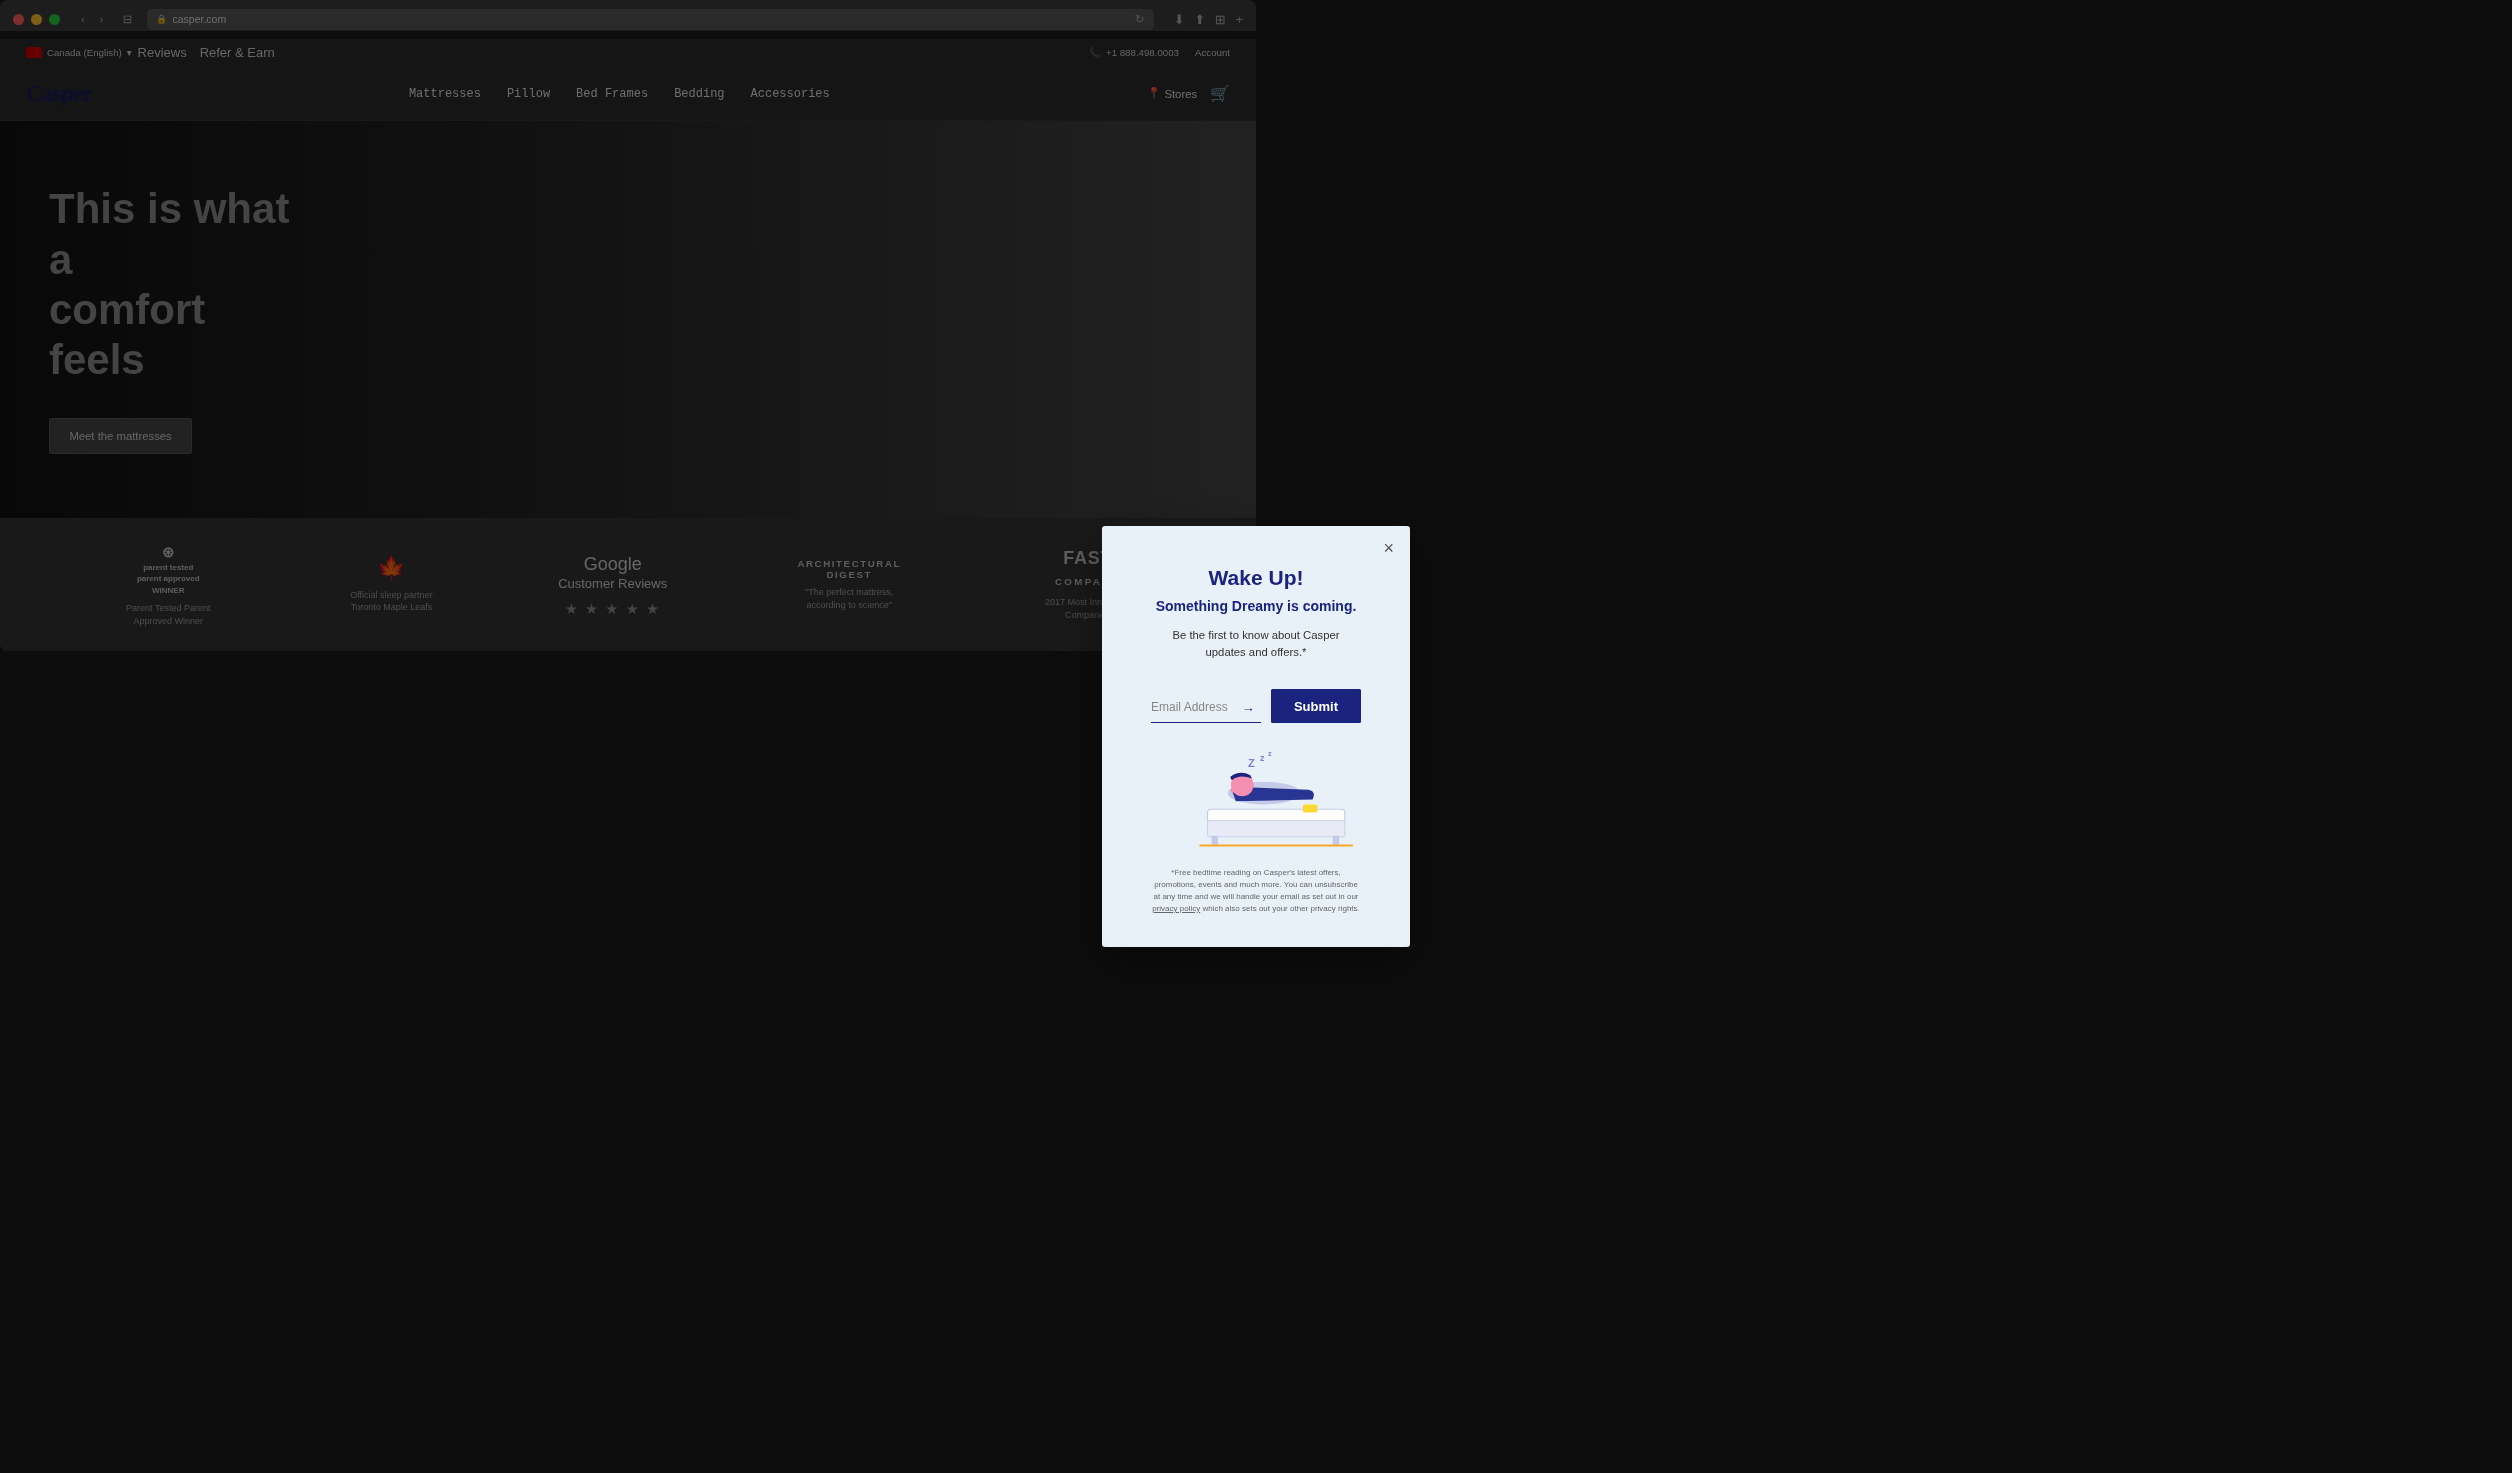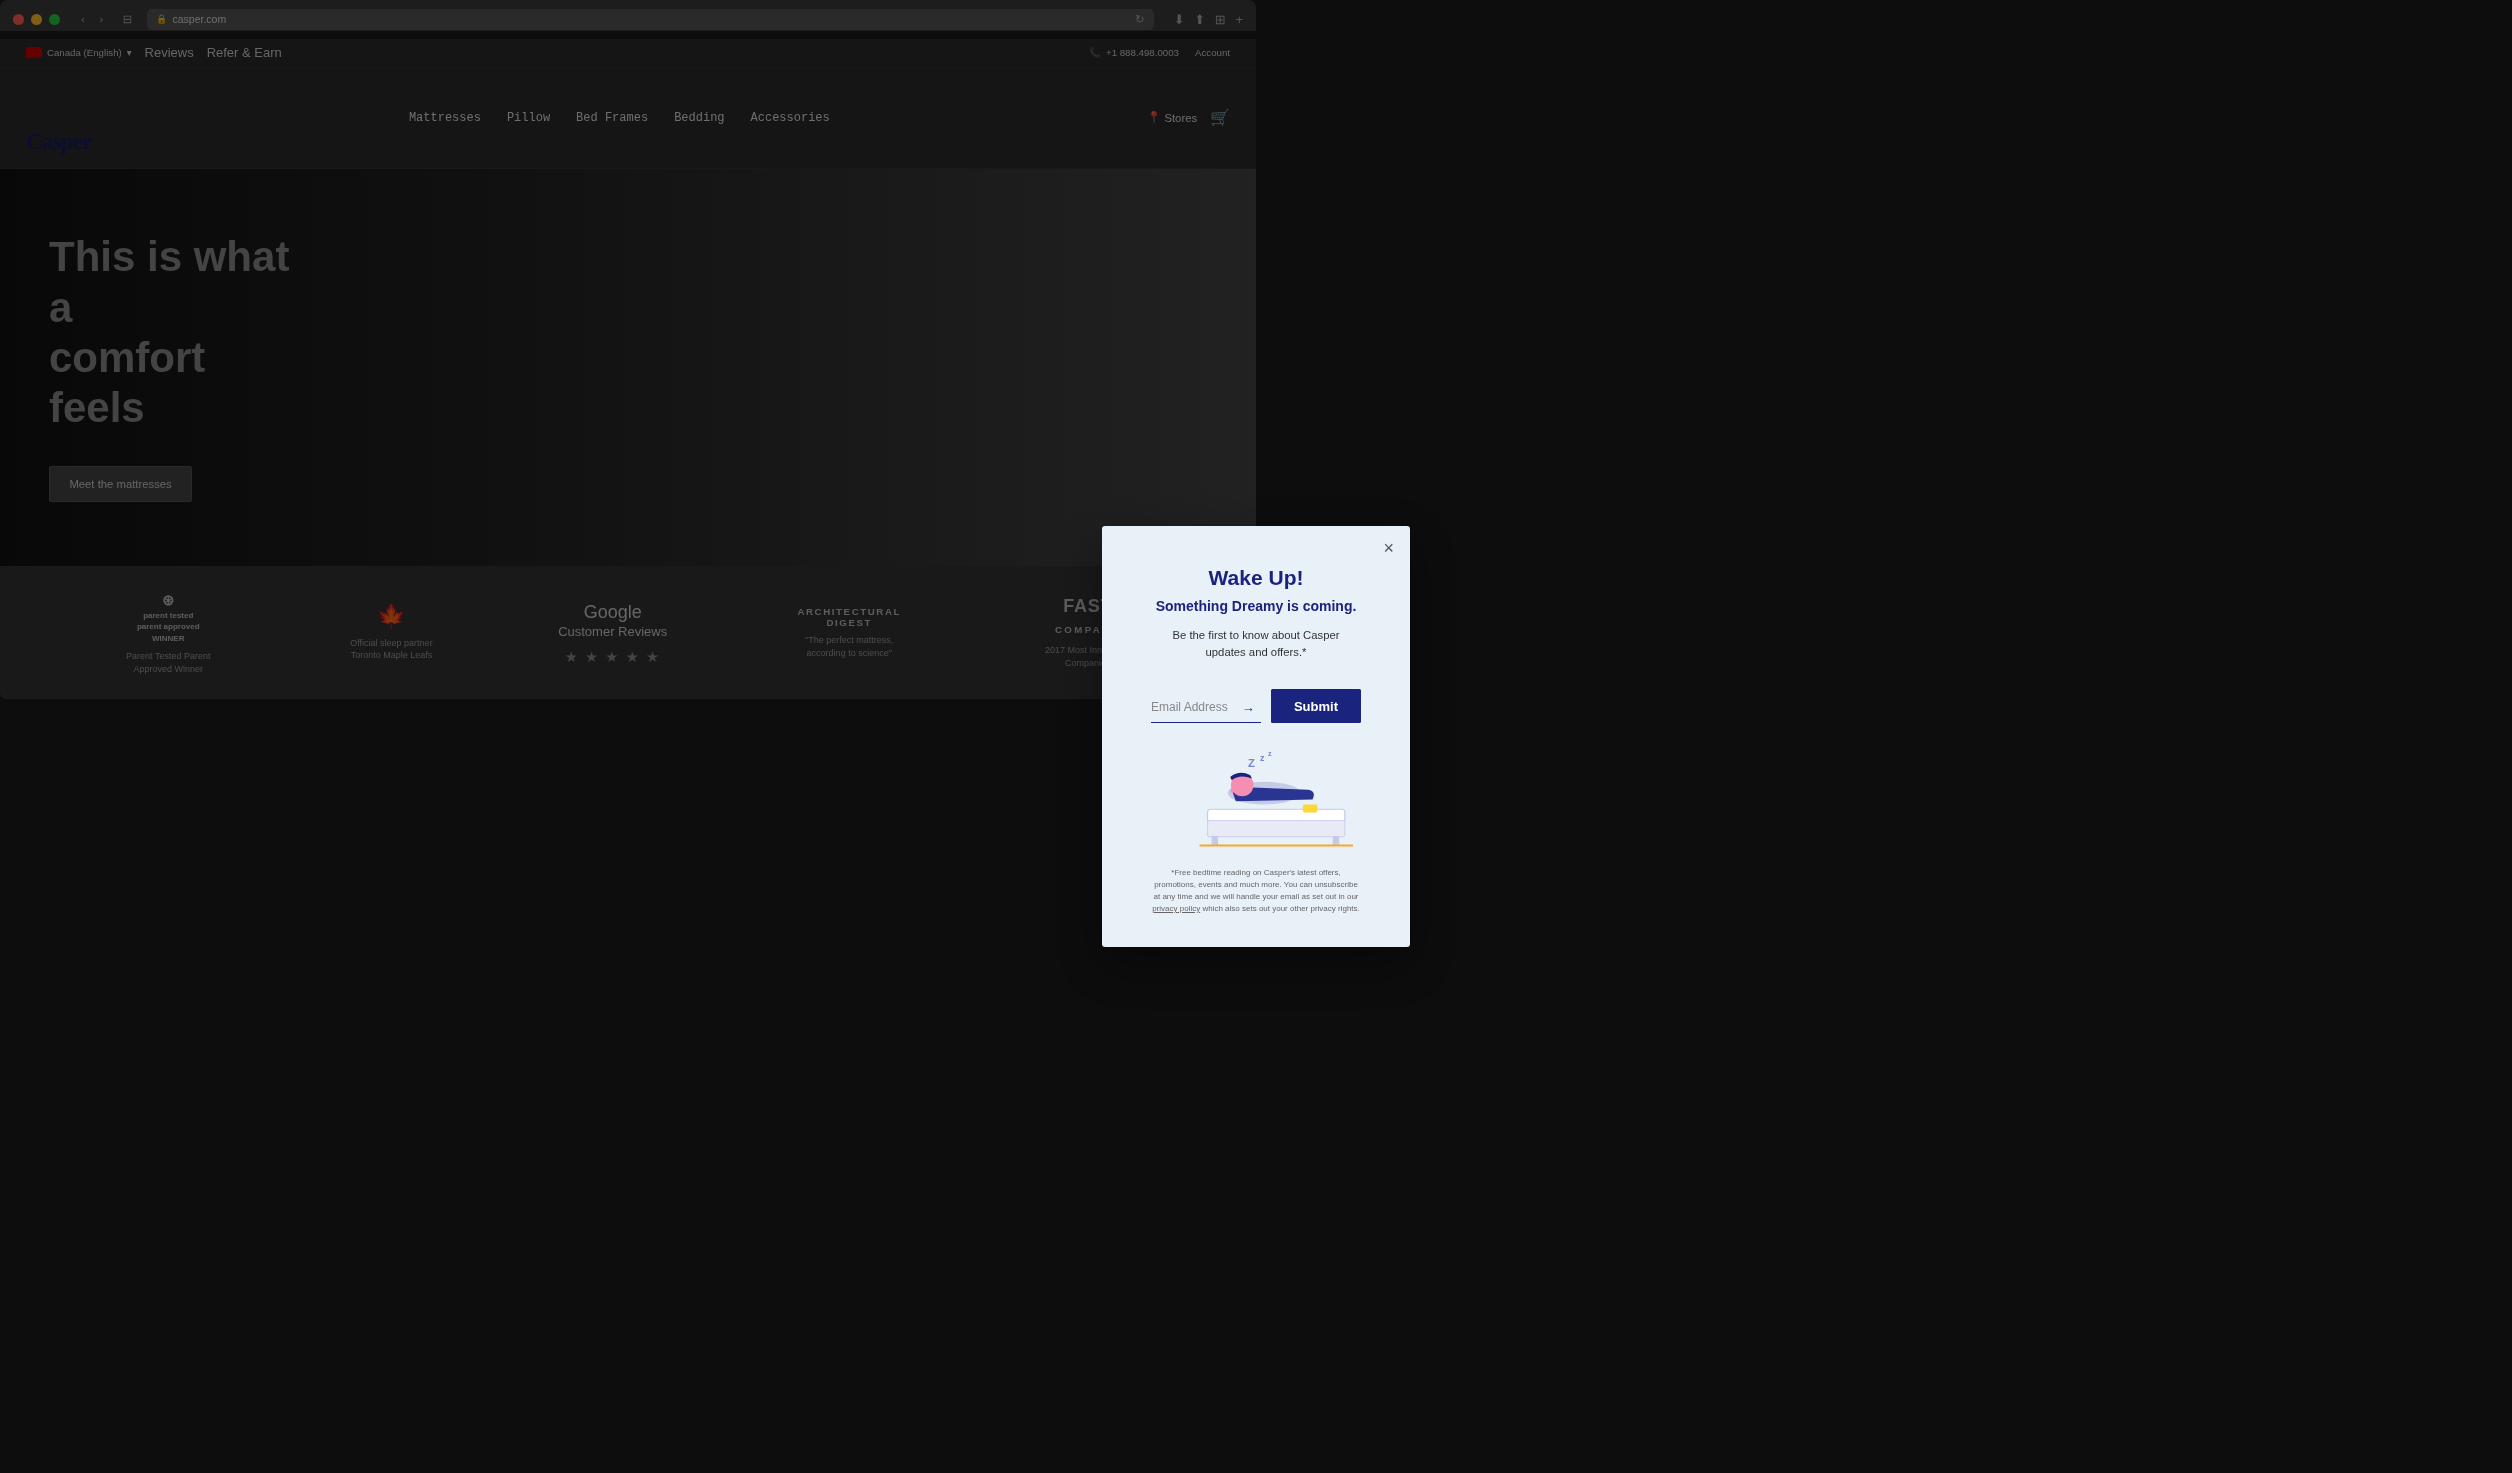--- a/index.html
+++ b/index.html
@@ -19,32 +19,32 @@
     .lock-icon { font-size: 9px; color: #aaa; }
     .browser-actions { display: flex; gap: 9.7px; margin-left: 9.7px; }
     .browser-action-btn { background: none; border: none; color: #aaa; font-size: 13px; cursor: pointer; }
     .tab-sidebar-btn { background: none; border: none; color: #aaa; font-size: 11.3px; cursor: pointer; padding: 4.9px; }
 
     
     .website { background: #222; border-radius: 0 0 6.5px 6.5px; overflow: hidden; }
 
     
     .utility-bar { background: #2a2a2a; padding: 6.5px 26px; display: flex; align-items: center; justify-content: space-between; border-bottom: 0.8px solid #333; }
-    .utility-left { display: flex; align-items: center; gap: 13px; }
+    .utility-left { display: flex; align-items: center; gap: 6px; }
     .region-selector { display: flex; align-items: center; gap: 4.9px; color: #ccc; font-size: 9.7px; cursor: pointer; }
     .region-flag { width: 16px; height: 11.3px; background: #c00; border-radius: 1.6px; display: inline-block; position: relative; }
     .utility-links { display: flex; gap: 13px; }
     .utility-link { color: #ccc; font-size: 13px; text-decoration: none; cursor: pointer; }
     .utility-right { display: flex; align-items: center; gap: 16px; }
     .phone-info { color: #ccc; font-size: 9.7px; display: flex; align-items: center; gap: 4.9px; }
     .account-link { color: #ccc; font-size: 9.7px; cursor: pointer; }
 
     
     .main-nav { background: #2a2a2a; padding: 13px 26px; display: flex; align-items: center; justify-content: space-between; border-bottom: 0.8px solid #333; }
-    .logo { font-size: 23px; font-weight: 700; color: #1a1a5e; letter-spacing: -0.8px; font-family: Georgia, serif; margin-top: 48px; }
+    .logo { font-size: 23px; font-weight: 700; color: #1a1a5e; letter-spacing: -0.8px; font-family: Georgia, serif; }
     .nav-links { display: flex; gap: 26px; }
     .nav-link { color: #ddd; font-size: 12px; text-decoration: none; cursor: pointer; font-family: Liberation Mono, monospace; }
     .nav-right { display: flex; align-items: center; gap: 13px; }
     .stores-btn { color: #ddd; font-size: 11.3px; cursor: pointer; display: flex; align-items: center; gap: 3.2px; }
     .cart-btn { color: #ddd; font-size: 16px; cursor: pointer; }
 
     
     .hero { position: relative; height: 397px; background: linear-gradient(to right, #111 0%, #222 40%, #333 70%, #444 100%); display: flex; align-items: center; overflow: hidden; }
     .hero-content { padding: 0 49px; z-index: 1; }
     .hero-title { font-size: 42px; font-weight: 700; color: #888; line-height: 1.2; max-width: 259px; }

